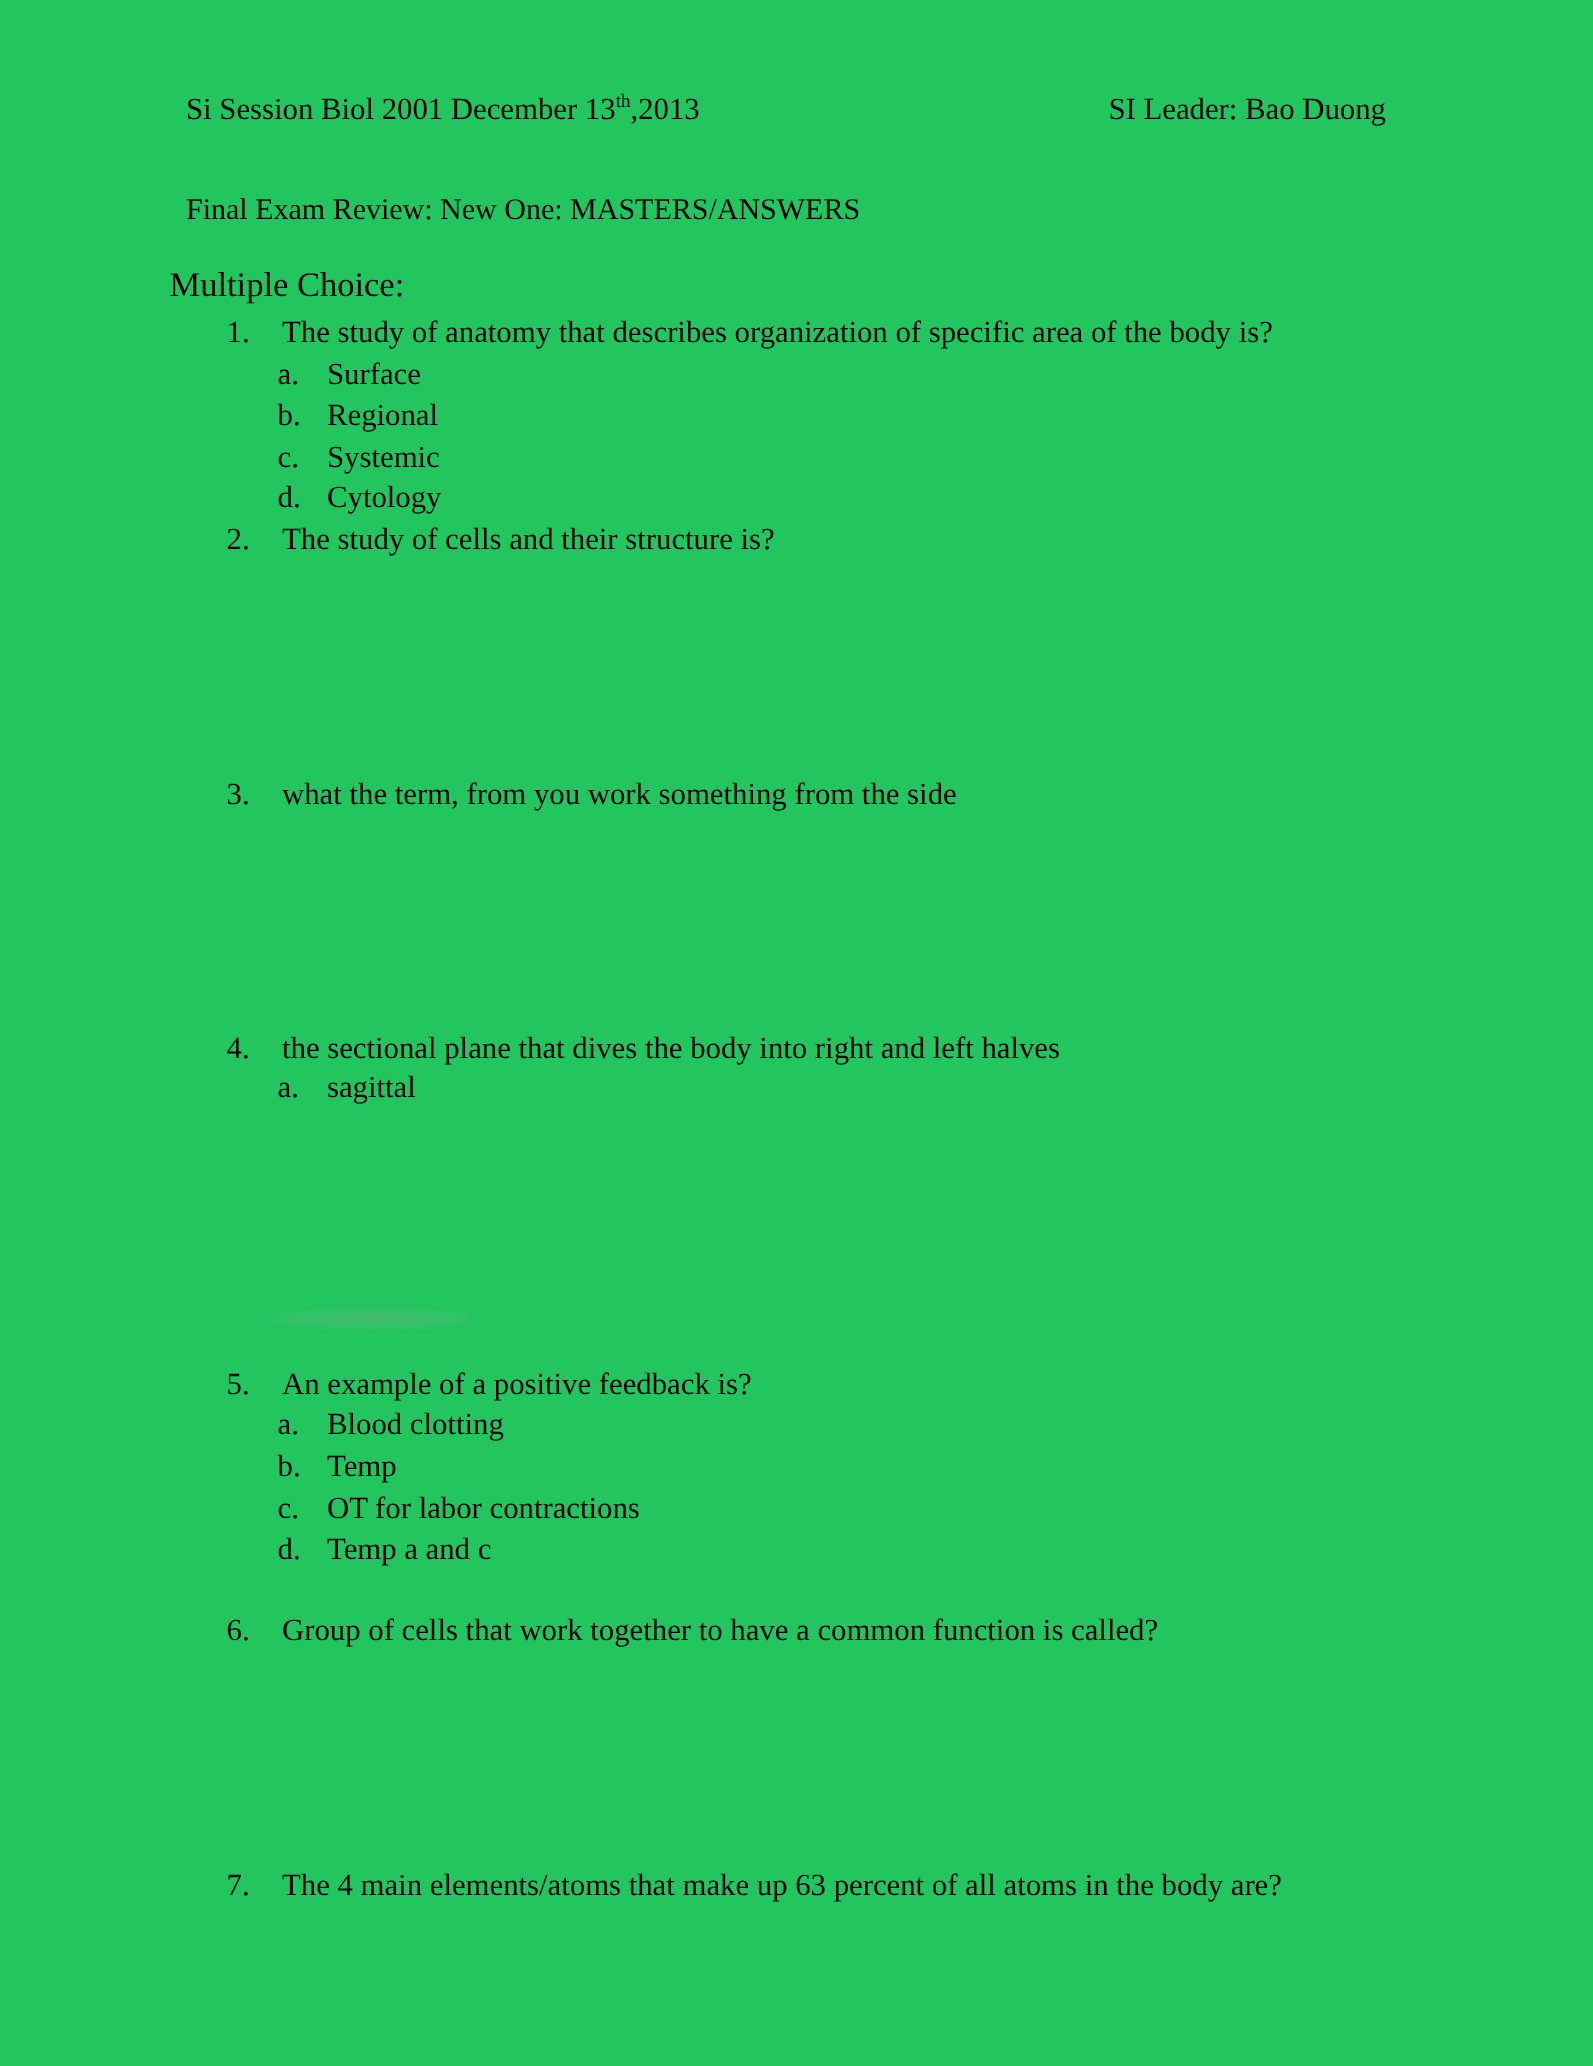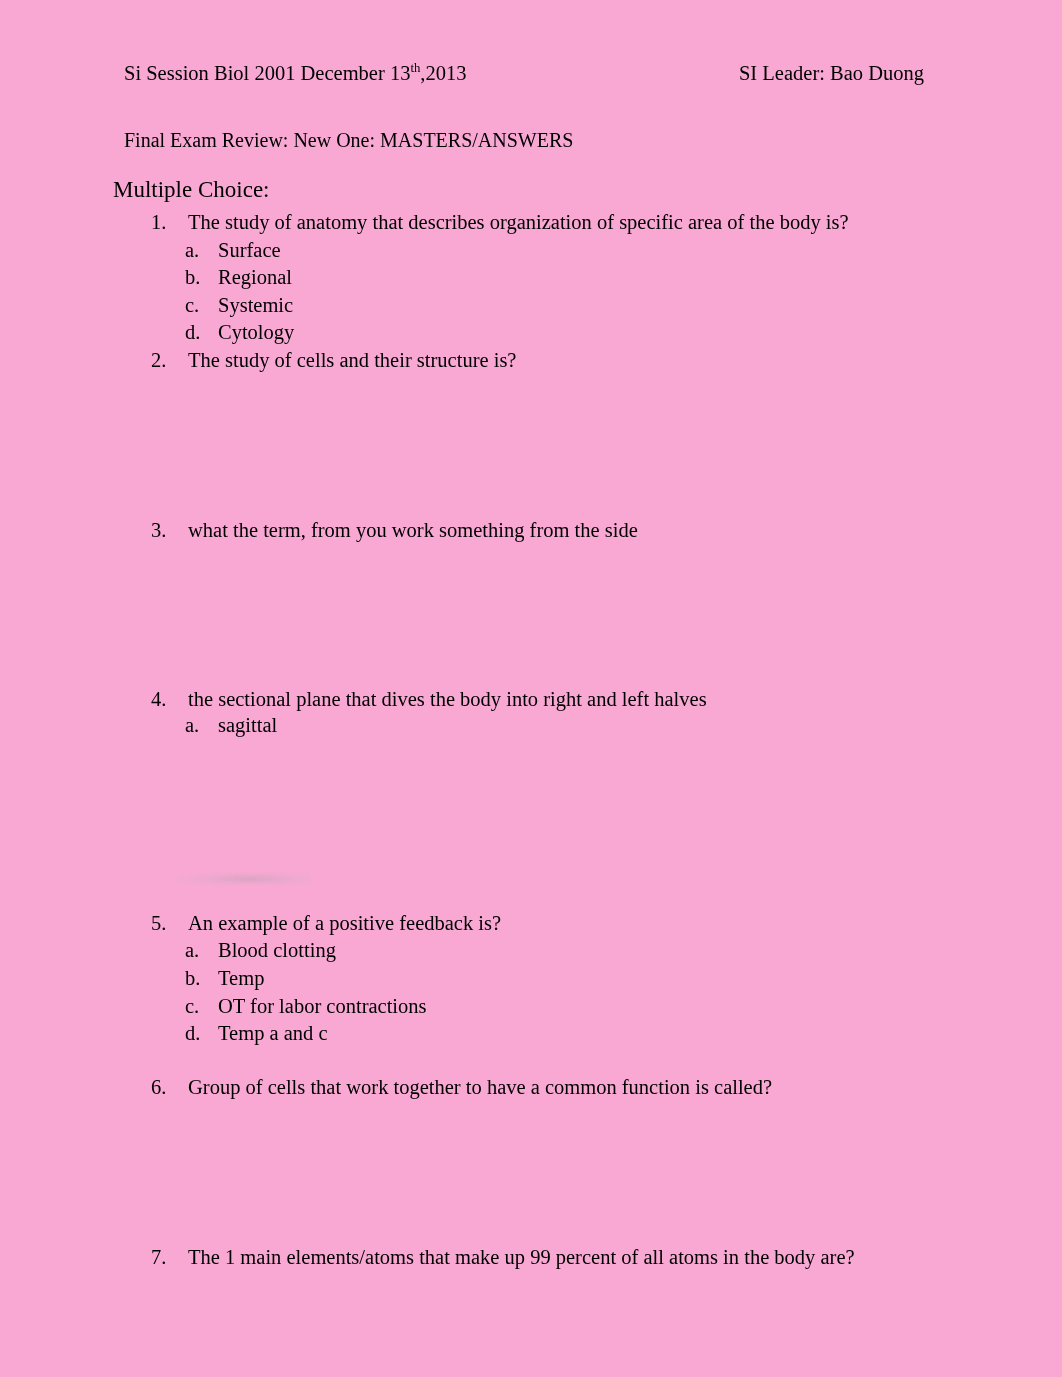--- a/index.html
+++ b/index.html
@@ -12,21 +12,21 @@
     height: 1377px;
     position: relative;
     font-family: "Liberation Serif", "DejaVu Serif", serif;
     color: #000000;
     overflow: hidden;
   }
 
   .page {
     position: absolute;
     inset: 0;
-    background: #f9a8d4;
+    background: #22c55e;
   }
 
   
   .doc-header {
     position: absolute;
     left: 124px;
     top: 60px;
     width: 800px;
     display: flex;
     justify-content: flex-start;
@@ -202,17 +202,17 @@
       <span class="sub-text">Temp a and c</span>
     </div>
 
     <div class="q-item" style="top:1074px">
       <span class="q-marker">6.</span>
       <span class="q-text">Group of cells that work together to have a common function is called?</span>
     </div>
 
     <div class="q-item" style="top:1244px">
       <span class="q-marker">7.</span>
-      <span class="q-text">The 1 main elements/atoms that make up 99 percent of all atoms in the body are?</span>
+      <span class="q-text">The 4 main elements/atoms that make up 63 percent of all atoms in the body are?</span>
     </div>
 
   </div>
 </div>
 
 </body></html>

